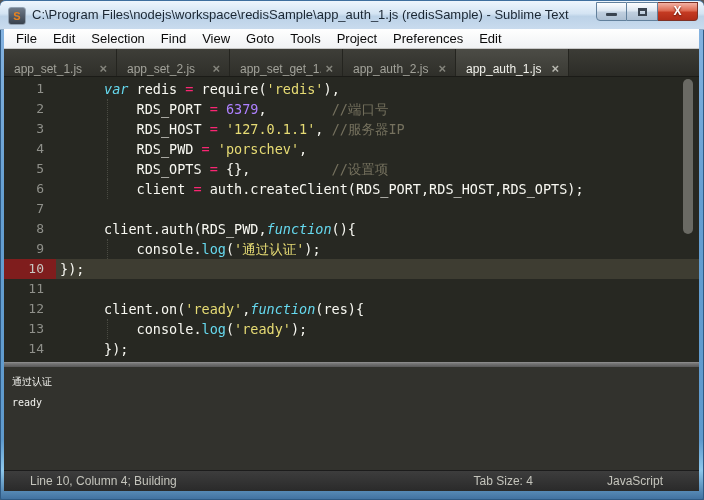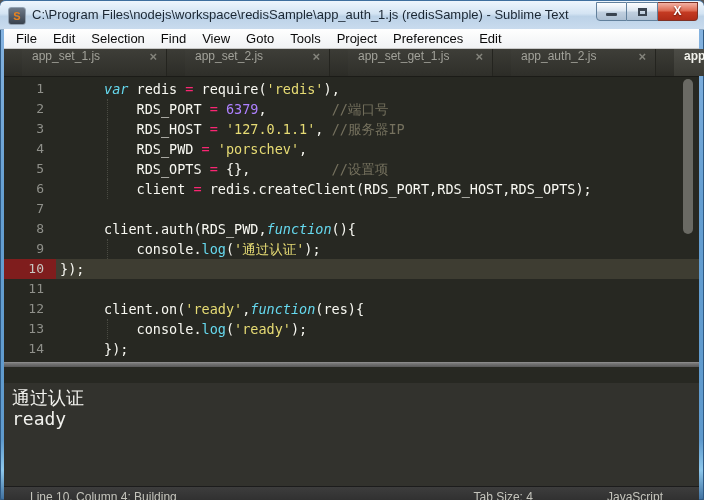--- a/index.html
+++ b/index.html
@@ -51,33 +51,33 @@
     display:flex;align-items:center;padding-left:4px;border-bottom:1px solid #c8c8c8;box-sizing:border-box;
   }
   .menu-item{font-size:13px;color:#0a0a0a;padding:0 8px;line-height:19px;cursor:default;}
   
   .tabbar{
     height:28px;flex:none;display:flex;
     background:linear-gradient(180deg,#3c3c36,#2c2c27);
     border-bottom:1px solid #1b1b17;box-sizing:border-box;
   }
   .tab{
-    width:145px;flex:none;box-sizing:border-box;position:relative;
+    width:113px;flex:none;box-sizing:border-box;position:relative;
     border-right:1px solid #24241f;
     background:linear-gradient(180deg,#3e3e38 0%,#2f2f2a 100%);
-    display:flex;align-items:flex-start;margin-left:18px;
+    display:flex;align-items:flex-end;
   }
   .tab .tab-label{
     font-size:12px;color:#a2a29a;padding-left:10px;white-space:nowrap;overflow:hidden;flex:1;
   }
   .tab .tab-close{
     font-size:13px;color:#84847c;padding:0 9px 0 4px;font-weight:bold;
   }
   .tab.active{background:linear-gradient(180deg,#4c4c46 0%,#3a3a34 100%);}
-  .tab.active .tab-label{color:#f2f2ec;font-weight:bold;}
+  .tab.active .tab-label{color:#f2f2ec;}
   .tab.active .tab-close{color:#b8b8b0;}
   
   .editor{
     height:285px;flex:none;position:relative;display:flex;
     background:#272822;overflow:hidden;
     font-family:"DejaVu Sans Mono",monospace;font-size:13.5px;line-height:20px;
   }
   .gutter{width:52px;flex:none;padding-top:2px;box-sizing:border-box;}
   .gut-row{height:20px;text-align:right;padding-right:12px;color:#8f908a;font-size:13px;}
   .gut-row.cur{background:#7f1d1d;color:#c8c8c2;}
@@ -94,22 +94,22 @@
   .tk-com{color:#75715e;}
   .vscroll{
     position:absolute;right:6px;top:2px;width:10px;height:155px;
     background:#6a6a64;border-radius:5px;
   }
   
   .divider{height:5px;flex:none;background:linear-gradient(180deg,#7b7b7b,#585858);border-top:1px solid #8a8a8a;box-sizing:border-box;}
   
   .output{
     height:103px;flex:none;background:#32322d;
-    font-family:"DejaVu Sans Mono",monospace;font-size:18px;line-height:21px;
-    color:#f2f2ee;padding:4px 0 0 8px;box-sizing:border-box;margin-top:16px;
+    font-family:"DejaVu Sans Mono",monospace;font-size:10px;line-height:21px;
+    color:#f2f2ee;padding:4px 0 0 8px;box-sizing:border-box;
   }
   .out-line{white-space:pre;}
   
   .statusbar{
     height:21px;flex:none;display:flex;align-items:center;
     background:linear-gradient(180deg,#3d3d3d 0%,#2a2a2a 100%);
     border-top:1px solid #1c1c1c;box-sizing:border-box;
     font-size:12px;color:#c4c4bc;gap:40px;
   }
   .sb-left{padding-left:26px;}
@@ -191,21 +191,21 @@
           <div class="gut-row">12</div>
           <div class="gut-row">13</div>
           <div class="gut-row">14</div>
         </div>
       <div class="code">
           <div class="code-row"><span class="tk-kw">var</span><span class="tk-plain"> redis </span><span class="tk-op">=</span><span class="tk-plain"> require(</span><span class="tk-str">'redis'</span><span class="tk-plain">),</span></div>
           <div class="code-row"><span class="guide"></span><span class="tk-plain">    RDS_PORT </span><span class="tk-op">=</span><span class="tk-plain"> </span><span class="tk-num">6379</span><span class="tk-plain">,        </span><span class="tk-com">//端口号</span></div>
           <div class="code-row"><span class="guide"></span><span class="tk-plain">    RDS_HOST </span><span class="tk-op">=</span><span class="tk-plain"> </span><span class="tk-str">'127.0.1.1'</span><span class="tk-plain">, </span><span class="tk-com">//服务器IP</span></div>
           <div class="code-row"><span class="guide"></span><span class="tk-plain">    RDS_PWD </span><span class="tk-op">=</span><span class="tk-plain"> </span><span class="tk-str">'porschev'</span><span class="tk-plain">,</span></div>
           <div class="code-row"><span class="guide"></span><span class="tk-plain">    RDS_OPTS </span><span class="tk-op">=</span><span class="tk-plain"> {},          </span><span class="tk-com">//设置项</span></div>
-          <div class="code-row"><span class="guide"></span><span class="tk-plain">    client </span><span class="tk-op">=</span><span class="tk-plain"> redis.createClient(RDS_PORT,RDS_HOST,RDS_OPTS);</span></div>
+          <div class="code-row"><span class="guide"></span><span class="tk-plain">    client </span><span class="tk-op">=</span><span class="tk-plain"> auth.createClient(RDS_PORT,RDS_HOST,RDS_OPTS);</span></div>
           <div class="code-row"></div>
           <div class="code-row"><span class="tk-plain">client.auth(RDS_PWD,</span><span class="tk-kw">function</span><span class="tk-plain">(){</span></div>
           <div class="code-row"><span class="guide"></span><span class="tk-plain">    console.</span><span class="tk-fn">log</span><span class="tk-plain">(</span><span class="tk-str">'通过认证'</span><span class="tk-plain">);</span></div>
           <div class="code-row cur"><span class="tk-plain">});</span></div>
           <div class="code-row"></div>
           <div class="code-row"><span class="tk-plain">client.on(</span><span class="tk-str">'ready'</span><span class="tk-plain">,</span><span class="tk-kw">function</span><span class="tk-plain">(res){</span></div>
           <div class="code-row"><span class="guide"></span><span class="tk-plain">    console.</span><span class="tk-fn">log</span><span class="tk-plain">(</span><span class="tk-str">'ready'</span><span class="tk-plain">);</span></div>
           <div class="code-row"><span class="tk-plain">});</span></div>
         </div>
       <div class="vscroll"></div>

